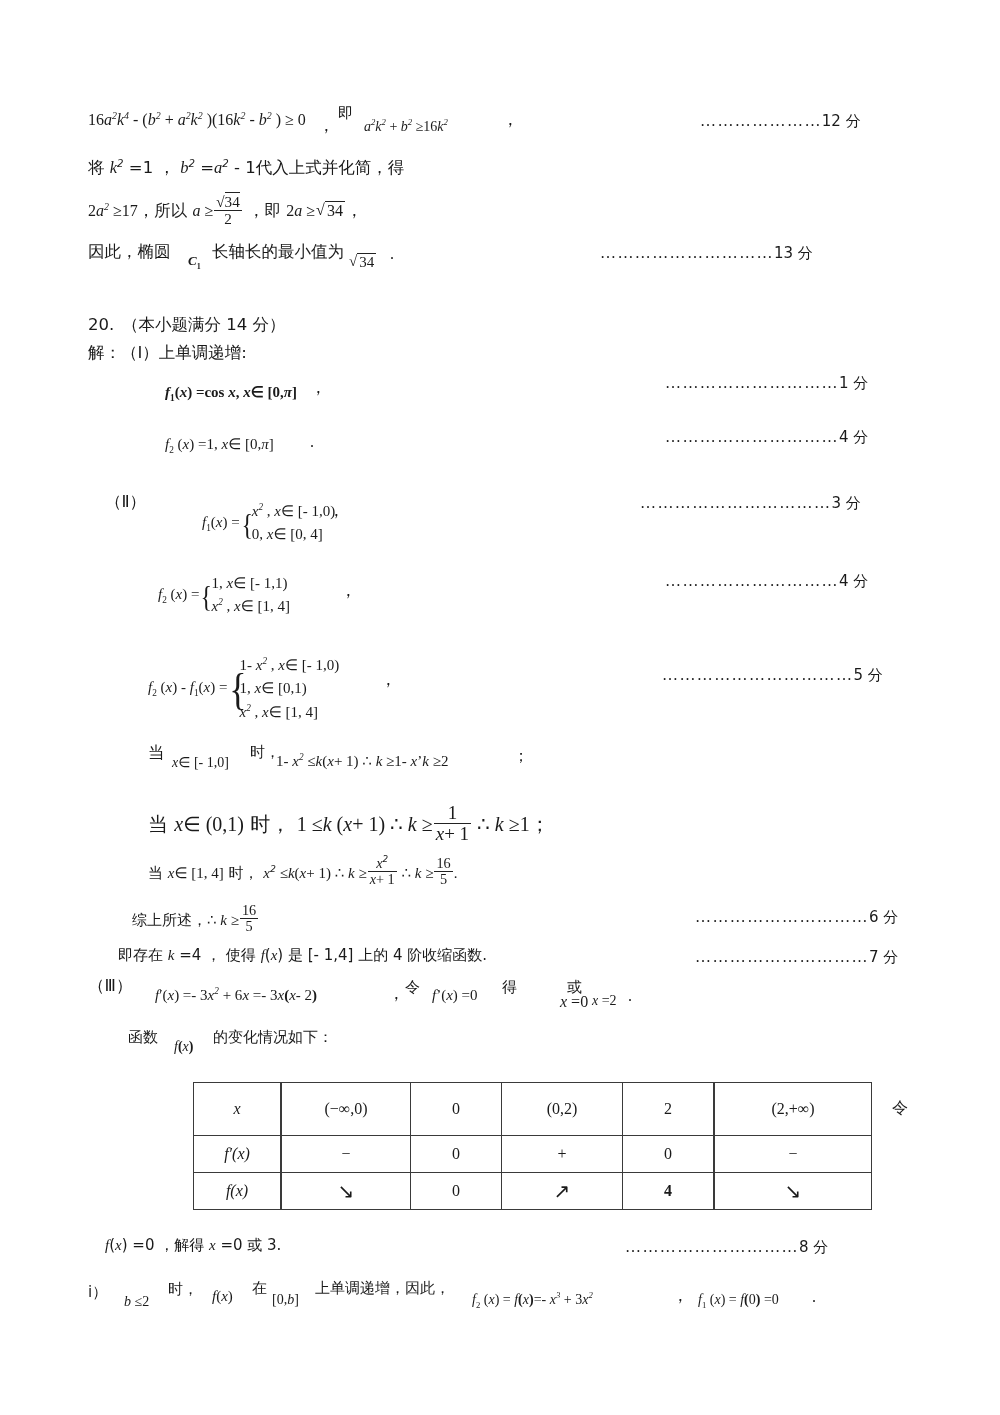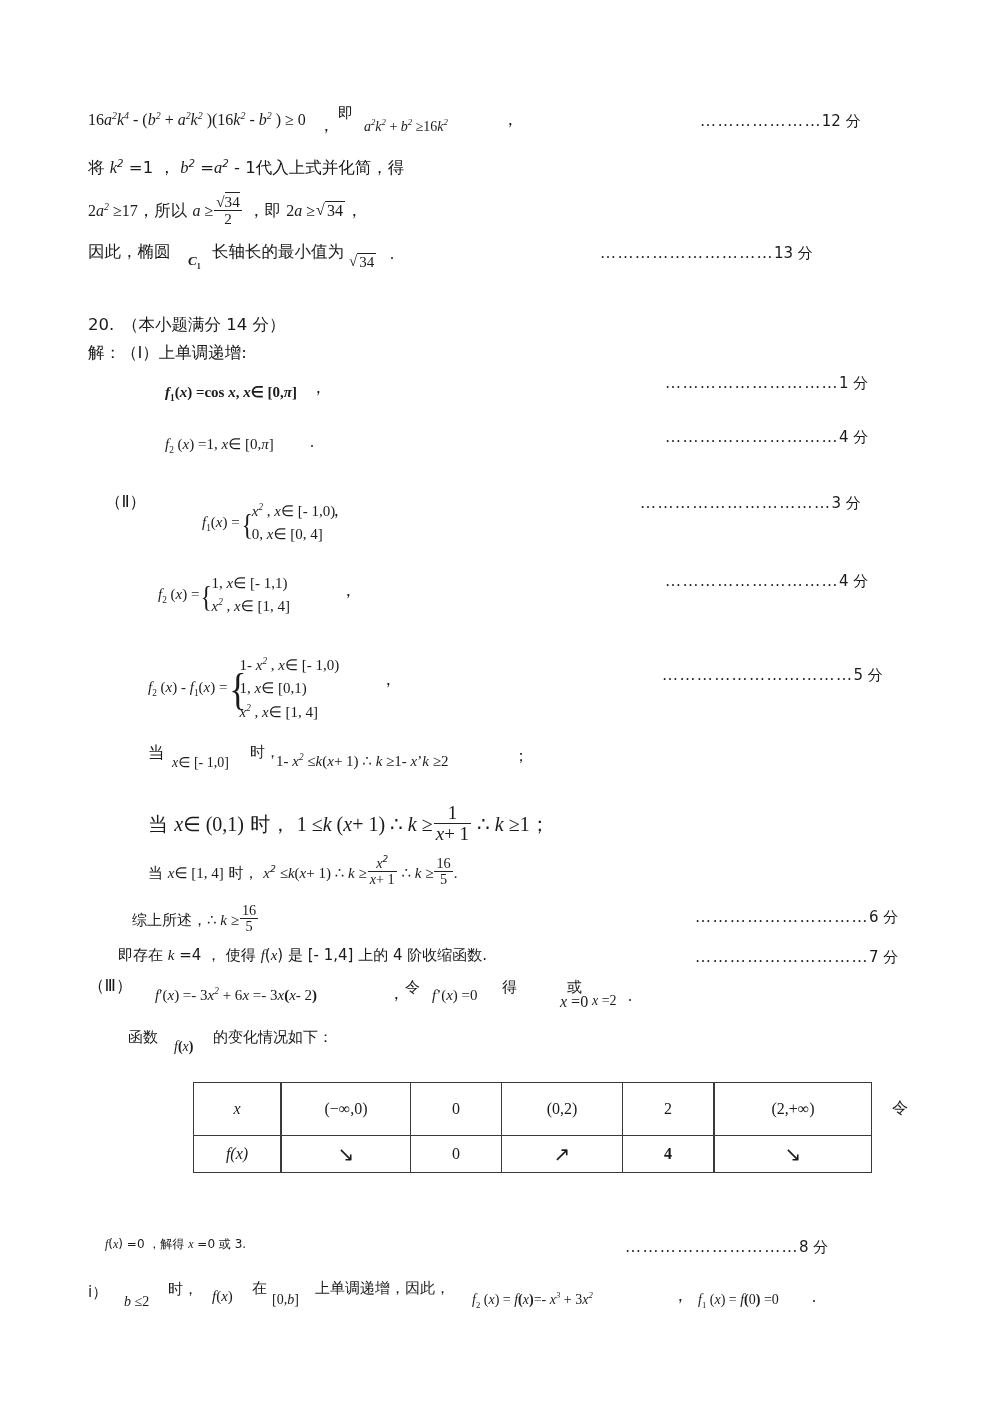--- a/index.html
+++ b/index.html
@@ -269,20 +269,40 @@
       <td style="width:120px;">
         <span class="mn">(0,2)</span>
       </td>
       <td style="width:90px; border-right-width:2px;">
         <span class="mn">2</span>
       </td>
       <td style="width:156px;">
         <span class="mn">(2,+∞)</span>
       </td>
     </tr>
+    <tr class="r-d">
+      <td style="border-right-width:2px;">
+        <span class="mi">f′(x)</span>
+      </td>
+      <td>
+        <span class="mn">−</span>
+      </td>
+      <td>
+        <span class="mn">0</span>
+      </td>
+      <td>
+        <span class="mn">+</span>
+      </td>
+      <td style="border-right-width:2px;">
+        <span class="mn">0</span>
+      </td>
+      <td>
+        <span class="mn">−</span>
+      </td>
+    </tr>
     <tr class="r-f">
       <td style="border-right-width:2px;">
         <span class="mi">f(x)</span>
       </td>
       <td>
         <span class="arrow-dn">↘</span>
       </td>
       <td>
         <span class="mn">0</span>
       </td>
@@ -294,21 +314,21 @@
       </td>
       <td>
         <span class="arrow-dn">↘</span>
       </td>
     </tr>
   </tbody>
     </table>
 
   <div class="margin-char" style="left:892px; top:1098px;">令</div>
 
-  <div class="run cn" style="left:105px; top:1238px; font-size:12px;">
+  <div class="run cn" style="left:105px; top:1238px; font-size:15px;">
     <span class="mi" style="font-family:'Liberation Serif',serif;">f</span>(<span class="mi" style="font-family:'Liberation Serif',serif;">x</span>) =0 ，解得 <span class="mi" style="font-family:'Liberation Serif',serif;">x</span> =0 或 3.
   </div>
 
   <div class="run cn" style="left:88px; top:1285px; font-size:15px;">ⅰ）</div>
   <div class="run" style="left:124px; top:1295px; font-size:14px;">
     <span class="mi">b</span><span class="mn"> ≤2</span>
   </div>
   <div class="run cn" style="left:168px; top:1282px; font-size:15px;">时，</div>
   <div class="run" style="left:212px; top:1289px; font-size:15px;">
     <span class="mi">f</span><span class="mn">(</span><span class="mi">x</span><span class="mn">)</span>

